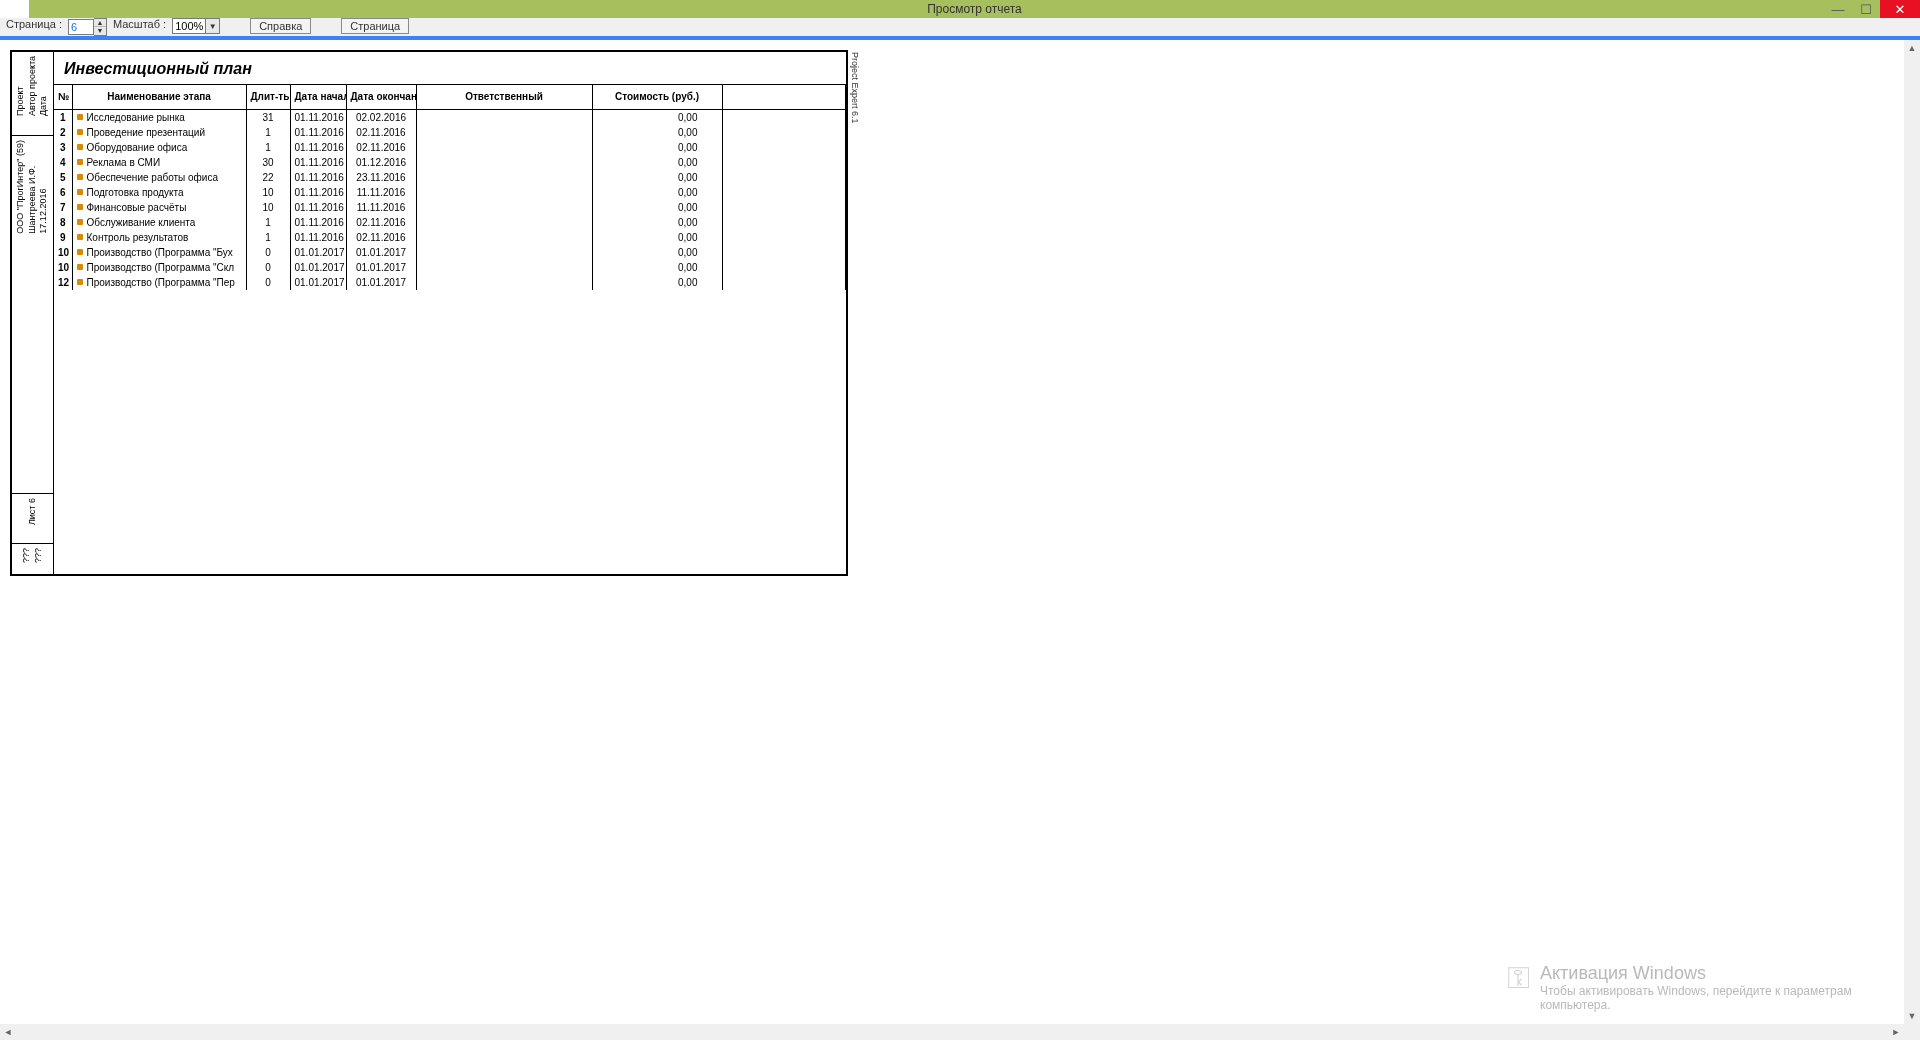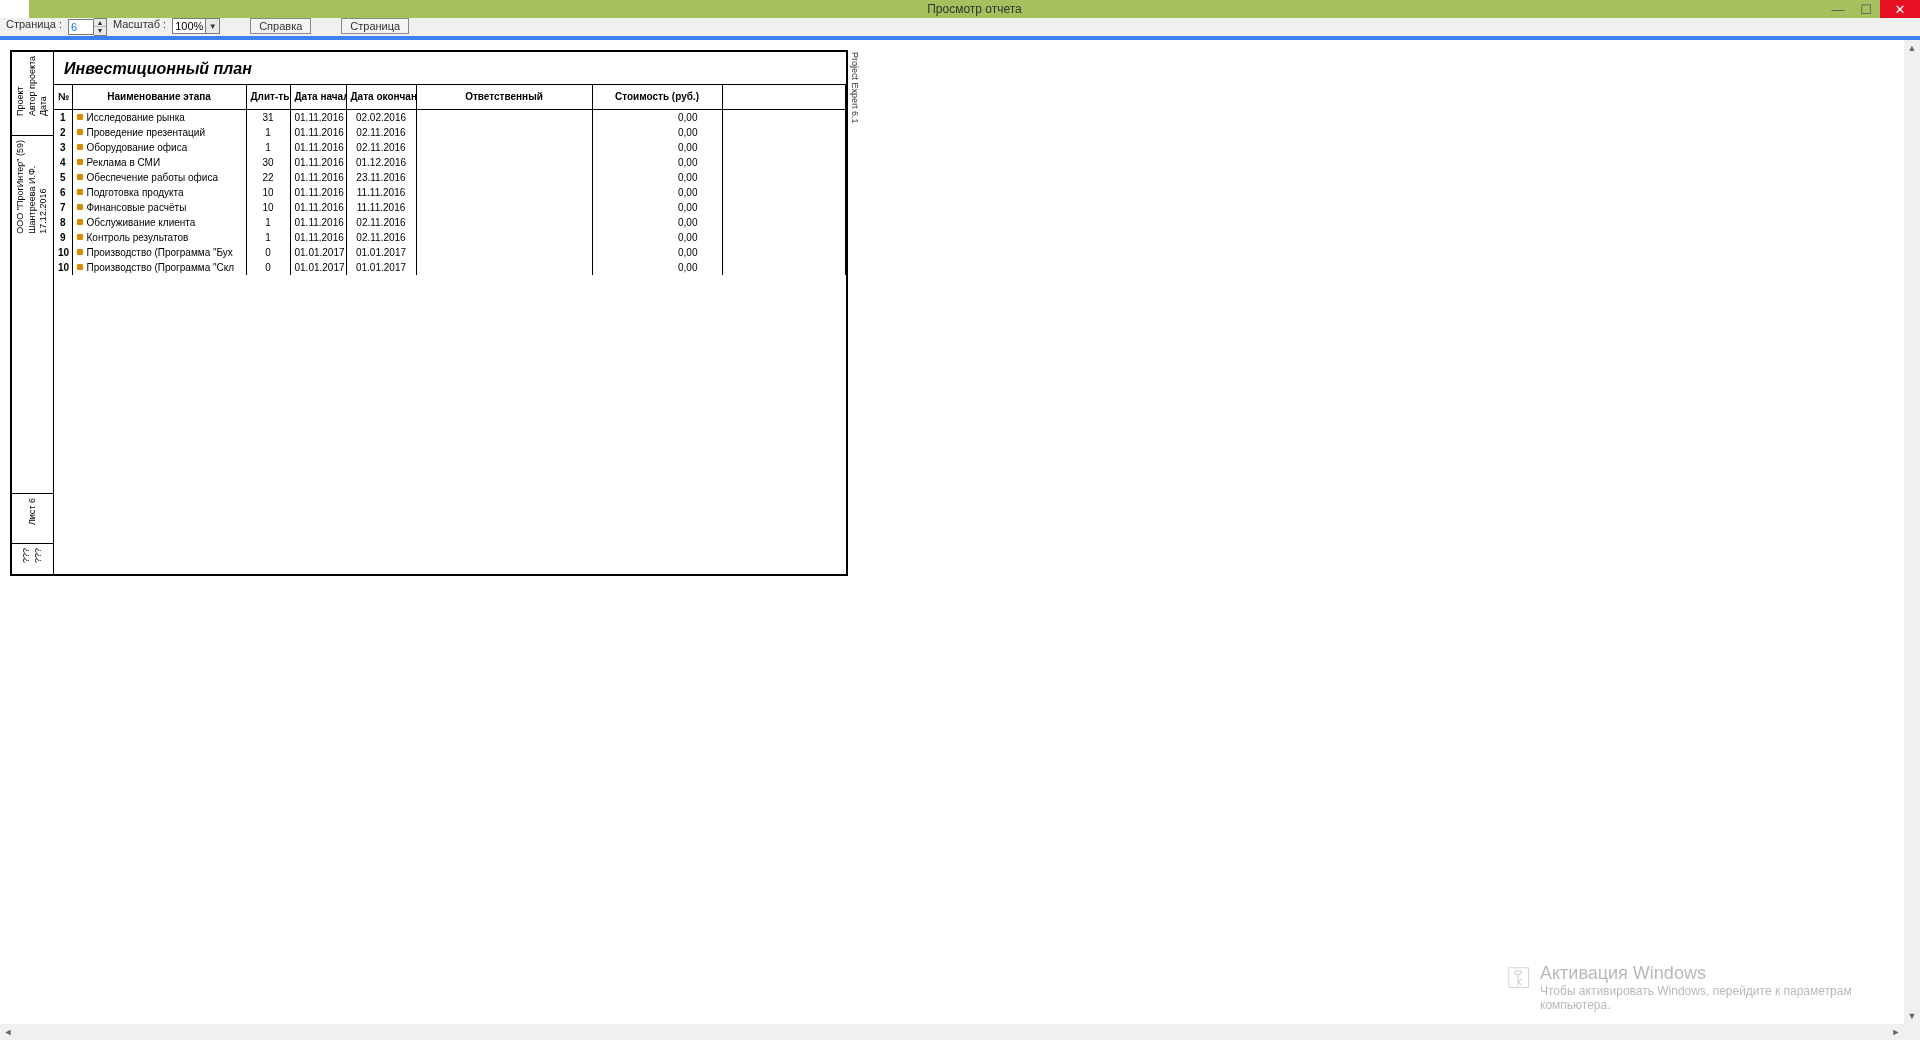--- a/index.html
+++ b/index.html
@@ -318,20 +318,35 @@
                     <span>Производство (Программа "Скл</span>
                   </span>
                 </td>
                 <td class="dur">0</td>
                 <td class="date">01.01.2017</td>
                 <td class="date">01.01.2017</td>
                 <td></td>
                 <td class="cost">0,00</td>
                 <td></td>
               </tr>
+              <tr>
+                <td class="num">12</td>
+                <td class="name">
+                  <span class="name-inner">
+                    <span class="bullet"></span>
+                    <span>Производство (Программа "Пер</span>
+                  </span>
+                </td>
+                <td class="dur">0</td>
+                <td class="date">01.01.2017</td>
+                <td class="date">01.01.2017</td>
+                <td></td>
+                <td class="cost">0,00</td>
+                <td></td>
+              </tr>
             </tbody>
         </table>
       </div>
     </div>
   </div>
 </div>
 
 <div class="scroll-v">
   <div class="arrow">▲</div>
   <div class="track"></div>

